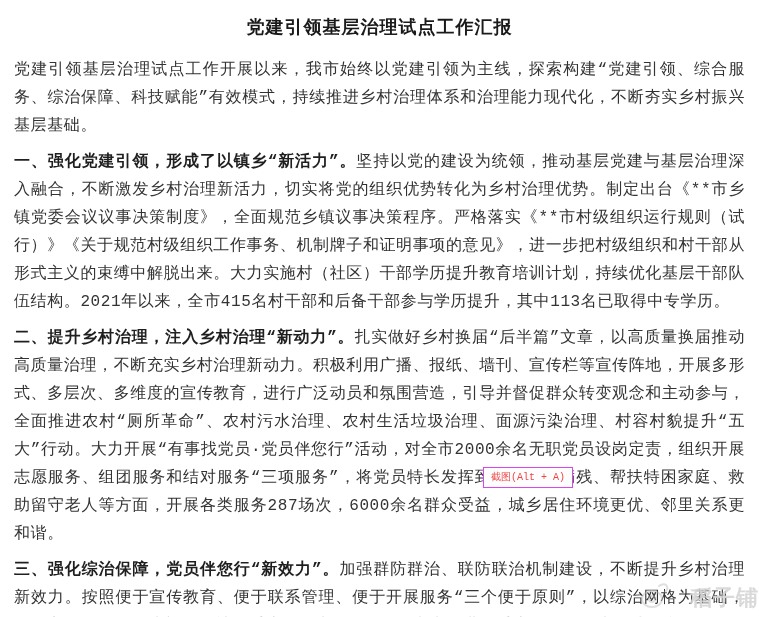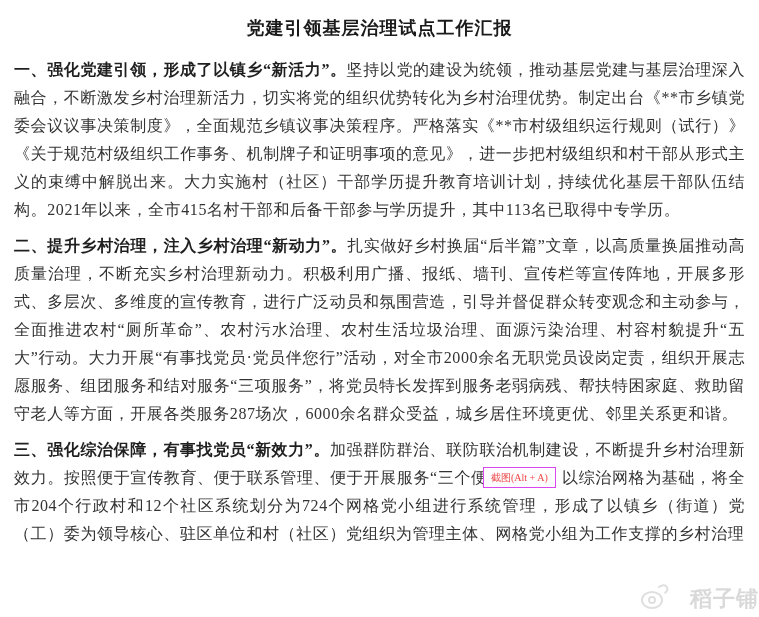--- a/index.html
+++ b/index.html
@@ -2,21 +2,21 @@
 <html><head>
 <meta charset="utf-8">
 <style>
   html, body { margin: 0; padding: 0; background: #ffffff; }
   .page {
     position: relative;
     width: 759px;
     height: 617px;
     background: #ffffff;
     overflow: hidden;
-    font-family: Liberation Serif, serif;
+    font-family: Liberation Mono, monospace;
     border-radius: 23px;
   }
   .content {
     padding: 14px 14px 0 14px;
   }
   .doc-title {
     font-size: 18px;
     line-height: 24px;
     font-weight: 700;
     letter-spacing: 1px;
@@ -68,26 +68,27 @@
     text-shadow: 0 0 1px rgba(255,255,255,0.8);
   }
 </style>
 </head>
 <body>
 
 <div class="page">
   <div class="content">
     <h1 class="doc-title">党建引领基层治理试点工作汇报</h1>
 
+    <p class="para"><span class="lead"></span><span>党建引领基层治理试点工作开展以来，我市始终以党建引领为主线，探索构建“党建引领、综合服务、综治保障、科技赋能”有效模式，持续推进乡村治理体系和治理能力现代化，不断夯实乡村振兴基层基础。</span></p>
 
     <p class="para"><span class="lead">一、强化党建引领，形成了以镇乡“新活力”。</span><span>坚持以党的建设为统领，推动基层党建与基层治理深入融合，不断激发乡村治理新活力，切实将党的组织优势转化为乡村治理优势。制定出台《**市乡镇党委会议议事决策制度》，全面规范乡镇议事决策程序。严格落实《**市村级组织运行规则（试行）》《关于规范村级组织工作事务、机制牌子和证明事项的意见》，进一步把村级组织和村干部从形式主义的束缚中解脱出来。大力实施村（社区）干部学历提升教育培训计划，持续优化基层干部队伍结构。2021年以来，全市415名村干部和后备干部参与学历提升，其中113名已取得中专学历。</span></p>
 
     <p class="para"><span class="lead">二、提升乡村治理，注入乡村治理“新动力”。</span><span>扎实做好乡村换届“后半篇”文章，以高质量换届推动高质量治理，不断充实乡村治理新动力。积极利用广播、报纸、墙刊、宣传栏等宣传阵地，开展多形式、多层次、多维度的宣传教育，进行广泛动员和氛围营造，引导并督促群众转变观念和主动参与，全面推进农村“厕所革命”、农村污水治理、农村生活垃圾治理、面源污染治理、村容村貌提升“五大”行动。大力开展“有事找党员·党员伴您行”活动，对全市2000余名无职党员设岗定责，组织开展志愿服务、组团服务和结对服务“三项服务”，将党员特长发挥到服务老弱病残、帮扶特困家庭、救助留守老人等方面，开展各类服务287场次，6000余名群众受益，城乡居住环境更优、邻里关系更和谐。</span></p>
 
-    <p class="para"><span class="lead">三、强化综治保障，有事找党员“新效力”。</span><span>加强群防群治、联防联治机制建设，不断提升乡村治理新效力。按照便于宣传教育、便于联系管理、便于开展服务“三个便于原则”，以综治网格为基础，将全市204个行政村和12个社区系统划分为724个网格党小组进行系统管理，形成了以镇乡（街道）党（工）委为领导核心、驻区单位和村（社区）党组织为管理主体、网格党小组为工作支撑的乡村治理</span></p>
+    <p class="para"><span class="lead">三、强化综治保障，党员伴您行“新效力”。</span><span>加强群防群治、联防联治机制建设，不断提升乡村治理新效力。按照便于宣传教育、便于联系管理、便于开展服务“三个便于原则”，以综治网格为基础，将全市204个行政村和12个社区系统划分为724个网格党小组进行系统管理，形成了以镇乡（街道）党（工）委为领导核心、驻区单位和村（社区）党组织为管理主体、网格党小组为工作支撑的乡村治理</span></p>
   </div>
 
   <div class="tooltip">截图(Alt + A)</div>
 
   <div class="watermark">
     <span class="watermark-icon">
       <svg width="30" height="27" viewBox="0 0 30 27">
         <path d="M19 4c3-2.5 7-2.5 8.2 0.8 0.8 2-0.8 4-2 5" stroke="#b9b9b9" fill="none" stroke-width="2" stroke-linecap="round"></path>
         <ellipse cx="12" cy="17" rx="10" ry="8" stroke="#b9b9b9" fill="none" stroke-width="2"></ellipse>
         <circle cx="12" cy="17" r="3" fill="none" stroke="#b9b9b9" stroke-width="2"></circle>

